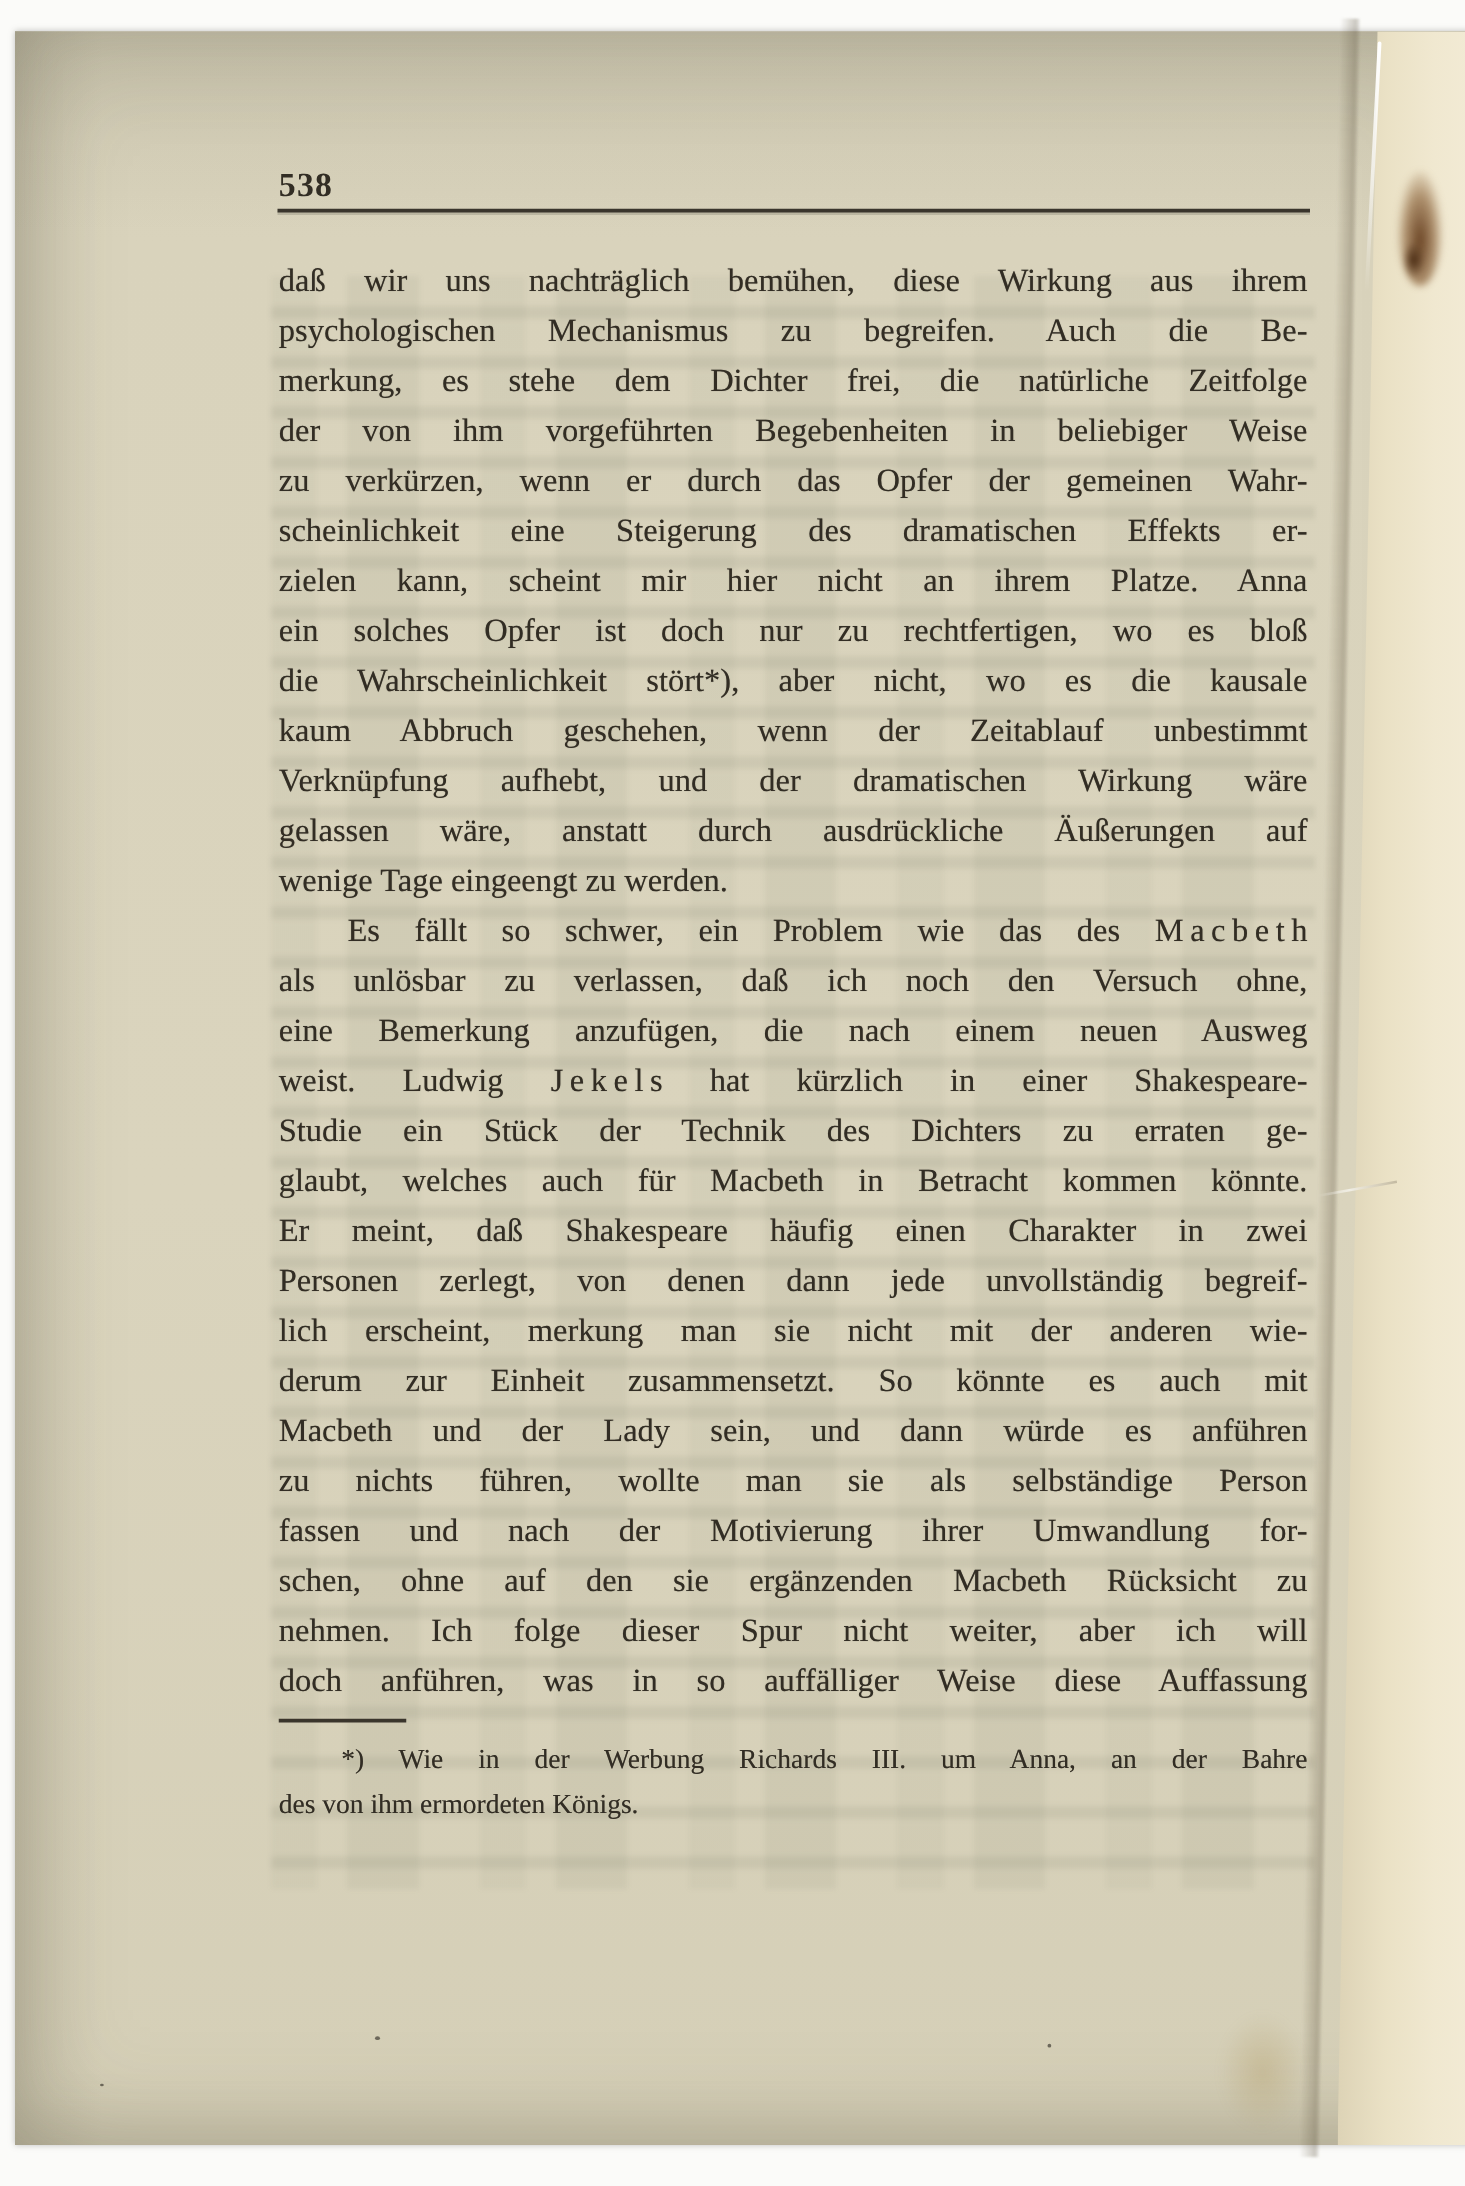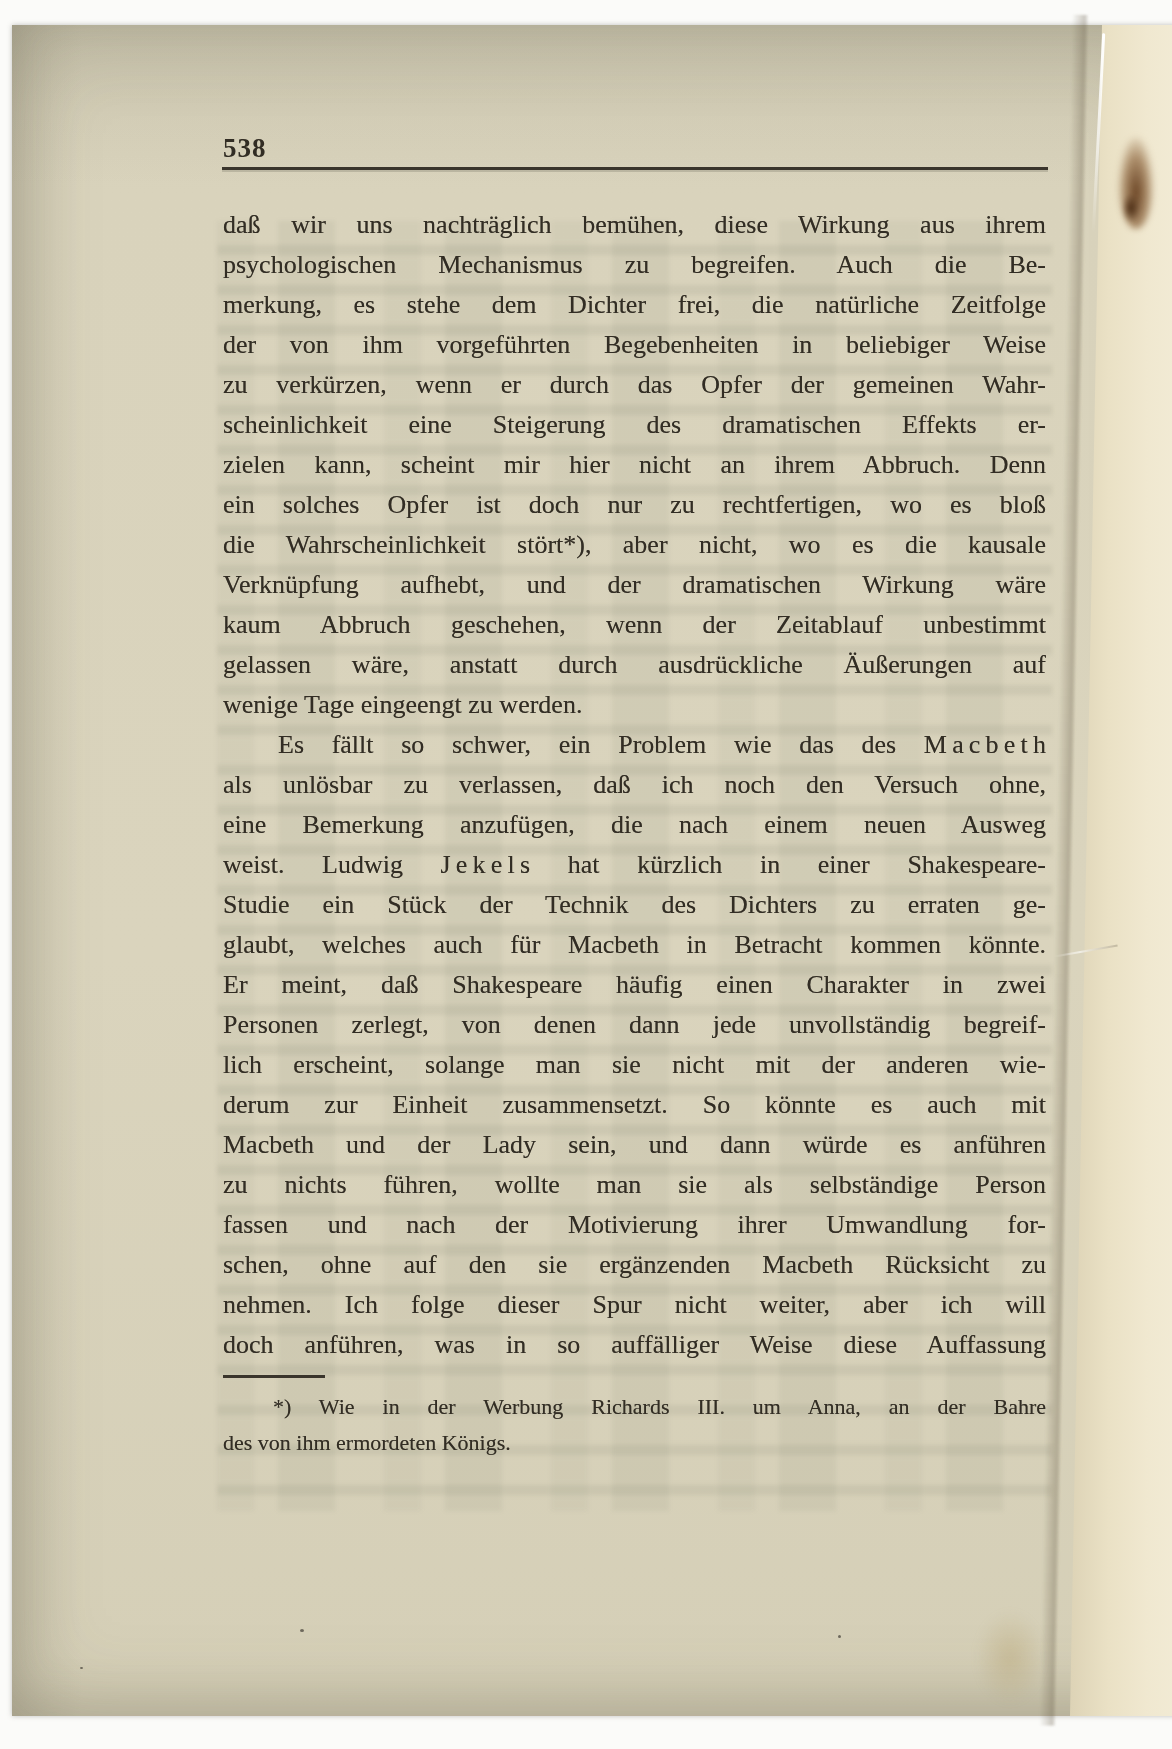--- a/index.html
+++ b/index.html
@@ -120,36 +120,36 @@
   <div class="page-number">538</div>
   <div class="head-rule"></div>
 
   <div class="body-text">
     <div class="ln">daß wir uns nachträglich bemühen, diese Wirkung aus ihrem</div>
     <div class="ln">psychologischen Mechanismus zu begreifen. Auch die Be-</div>
     <div class="ln">merkung, es stehe dem Dichter frei, die natürliche Zeitfolge</div>
     <div class="ln">der von ihm vorgeführten Begebenheiten in beliebiger Weise</div>
     <div class="ln">zu verkürzen, wenn er durch das Opfer der gemeinen Wahr-</div>
     <div class="ln">scheinlichkeit eine Steigerung des dramatischen Effekts er-</div>
-    <div class="ln">zielen kann, scheint mir hier nicht an ihrem Abbruch. Denn</div>
+    <div class="ln">zielen kann, scheint mir hier nicht an ihrem Platze. Anna</div>
     <div class="ln">ein solches Opfer ist doch nur zu rechtfertigen, wo es bloß</div>
     <div class="ln">die Wahrscheinlichkeit stört*), aber nicht, wo es die kausale</div>
+    <div class="ln">kaum Abbruch geschehen, wenn der Zeitablauf unbestimmt</div>
     <div class="ln">Verknüpfung aufhebt, und der dramatischen Wirkung wäre</div>
-    <div class="ln">kaum Abbruch geschehen, wenn der Zeitablauf unbestimmt</div>
     <div class="ln">gelassen wäre, anstatt durch ausdrückliche Äußerungen auf</div>
     <div class="ln ln-last">wenige Tage eingeengt zu werden.</div>
     <div class="ln ln-indent">Es fällt so schwer, ein Problem wie das des M a c b e t h</div>
     <div class="ln">als unlösbar zu verlassen, daß ich noch den Versuch ohne,</div>
     <div class="ln">eine Bemerkung anzufügen, die nach einem neuen Ausweg</div>
     <div class="ln">weist. Ludwig J e k e l s hat kürzlich in einer Shakespeare-</div>
     <div class="ln">Studie ein Stück der Technik des Dichters zu erraten ge-</div>
     <div class="ln">glaubt, welches auch für Macbeth in Betracht kommen könnte.</div>
     <div class="ln">Er meint, daß Shakespeare häufig einen Charakter in zwei</div>
     <div class="ln">Personen zerlegt, von denen dann jede unvollständig begreif-</div>
-    <div class="ln">lich erscheint, solange man sie nicht mit der anderen wie-</div>
+    <div class="ln">lich erscheint, merkung man sie nicht mit der anderen wie-</div>
     <div class="ln">derum zur Einheit zusammensetzt. So könnte es auch mit</div>
     <div class="ln">Macbeth und der Lady sein, und dann würde es anführen</div>
     <div class="ln">zu nichts führen, wollte man sie als selbständige Person</div>
     <div class="ln">fassen und nach der Motivierung ihrer Umwandlung for-</div>
     <div class="ln">schen, ohne auf den sie ergänzenden Macbeth Rücksicht zu</div>
     <div class="ln">nehmen. Ich folge dieser Spur nicht weiter, aber ich will</div>
     <div class="ln">doch anführen, was in so auffälliger Weise diese Auffassung</div>
   </div>
 
   <div class="fn-rule"></div>

